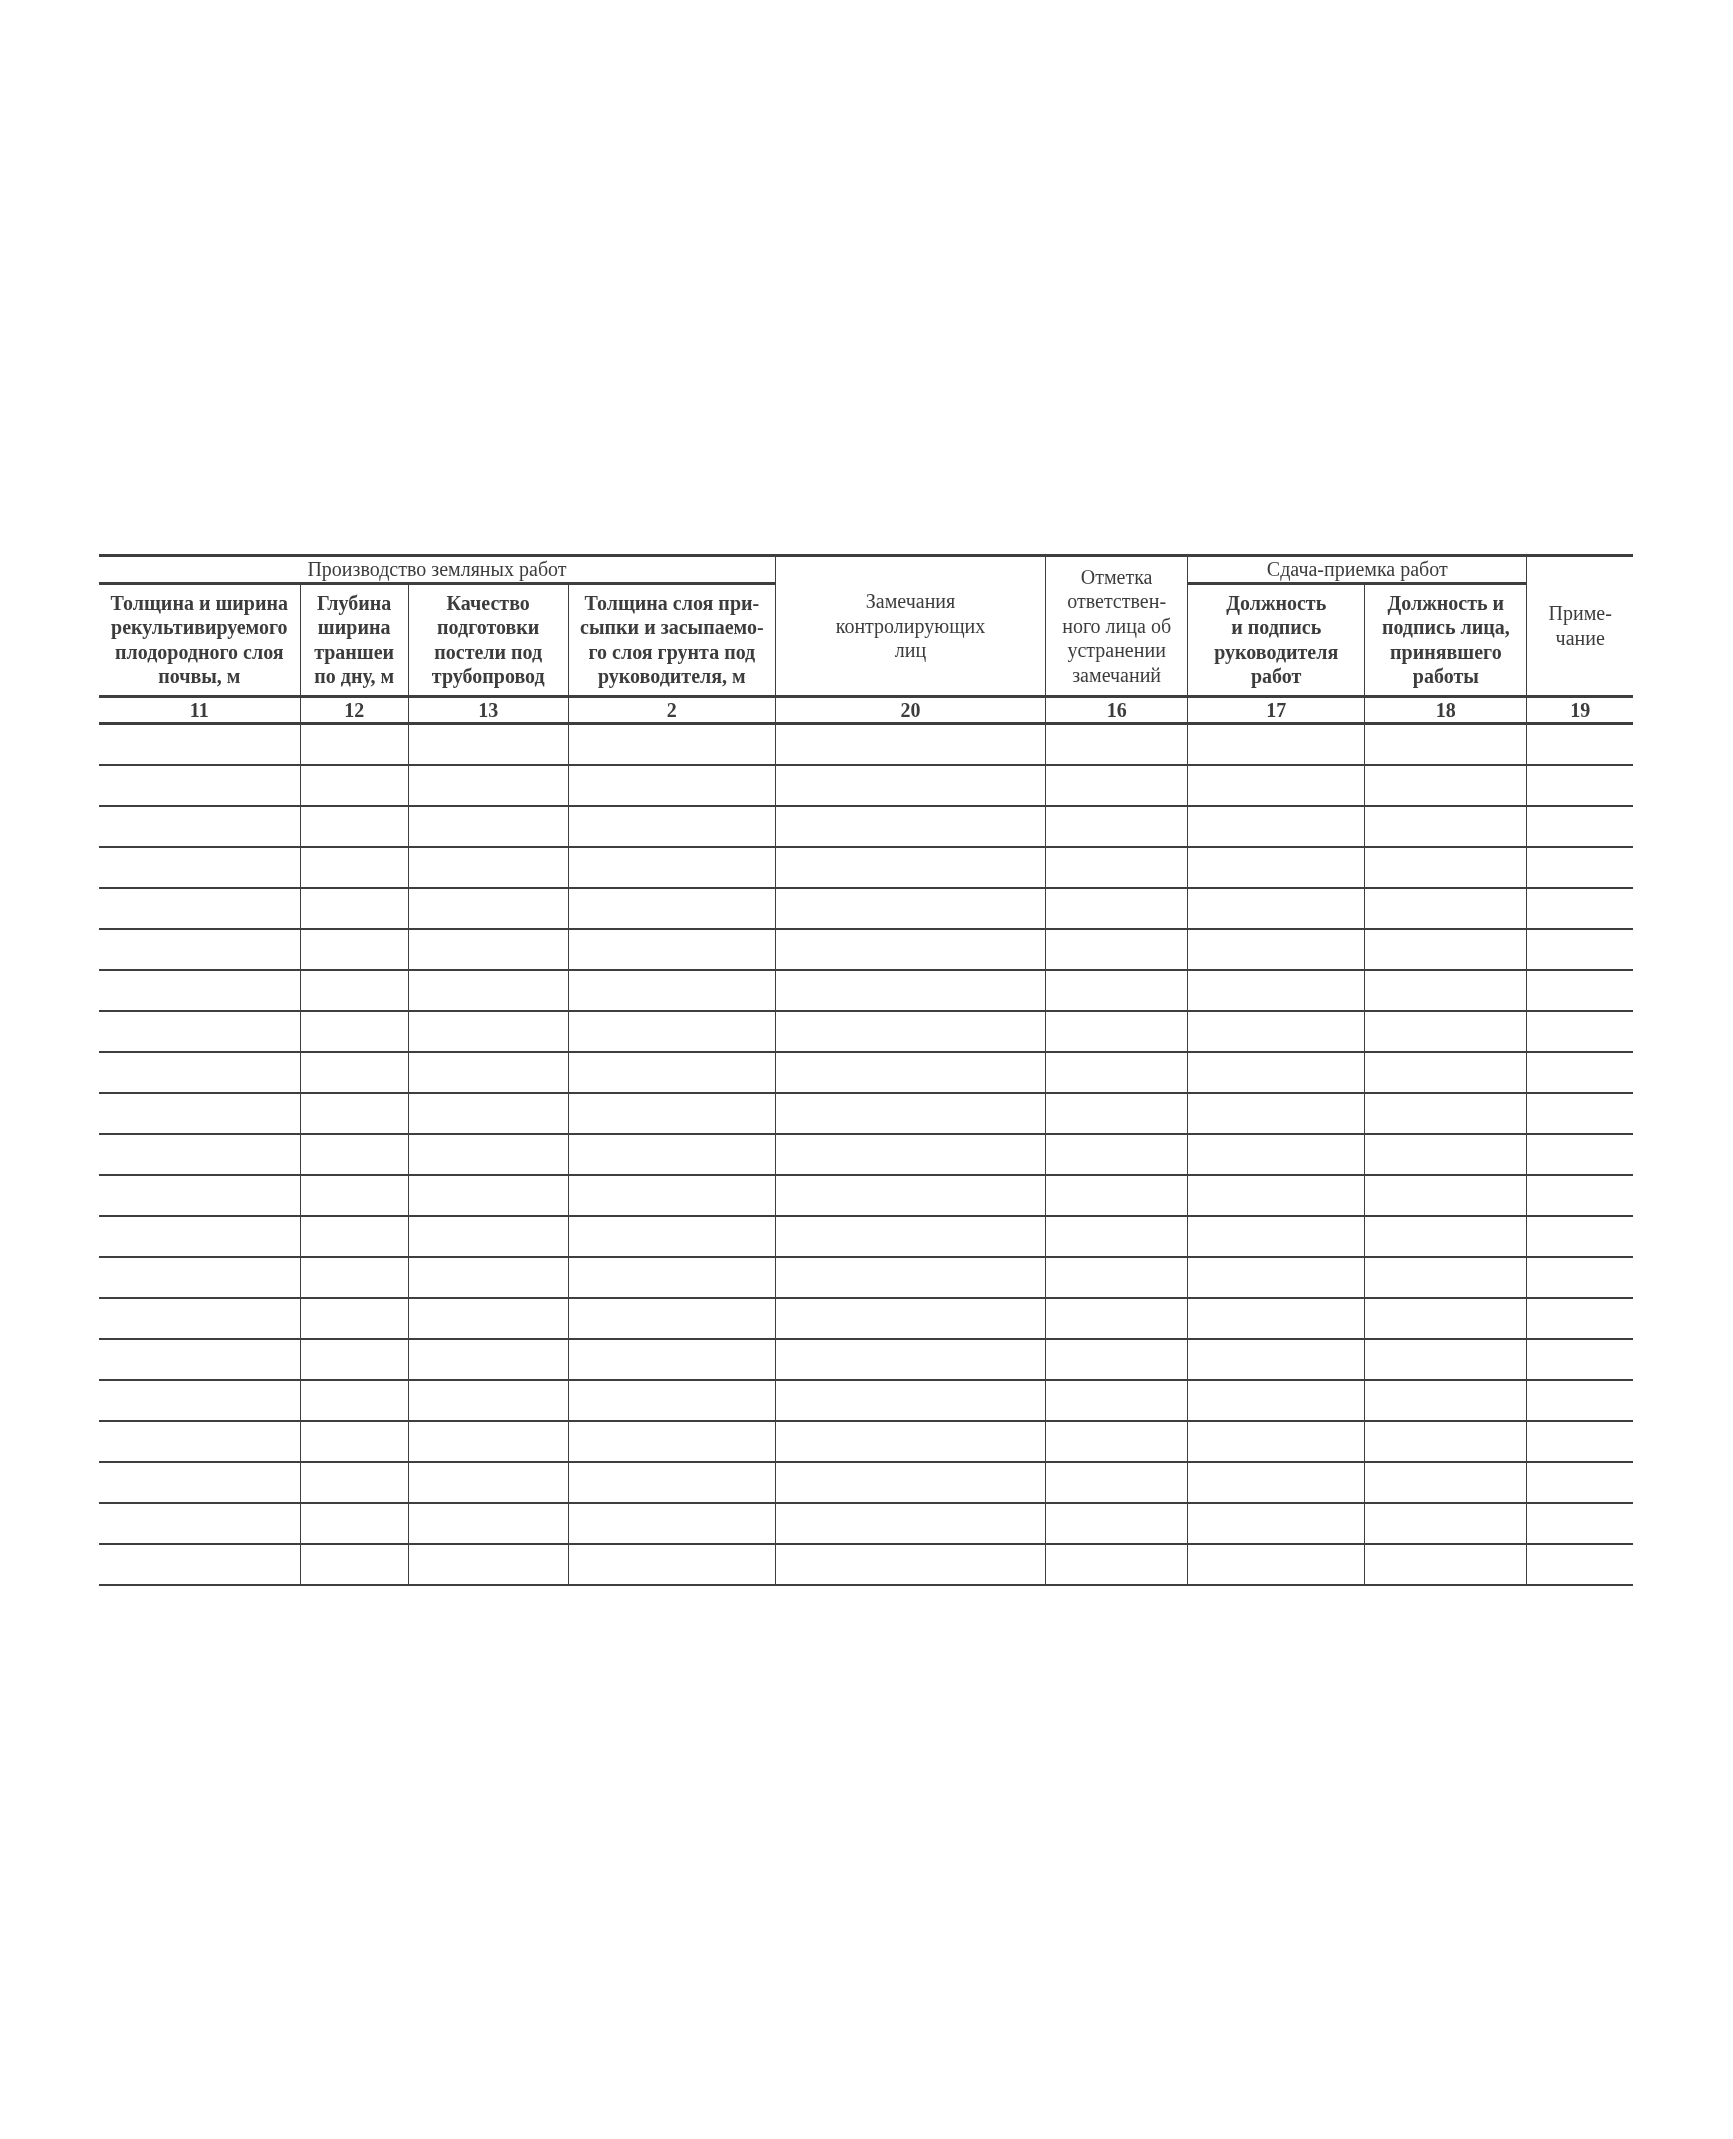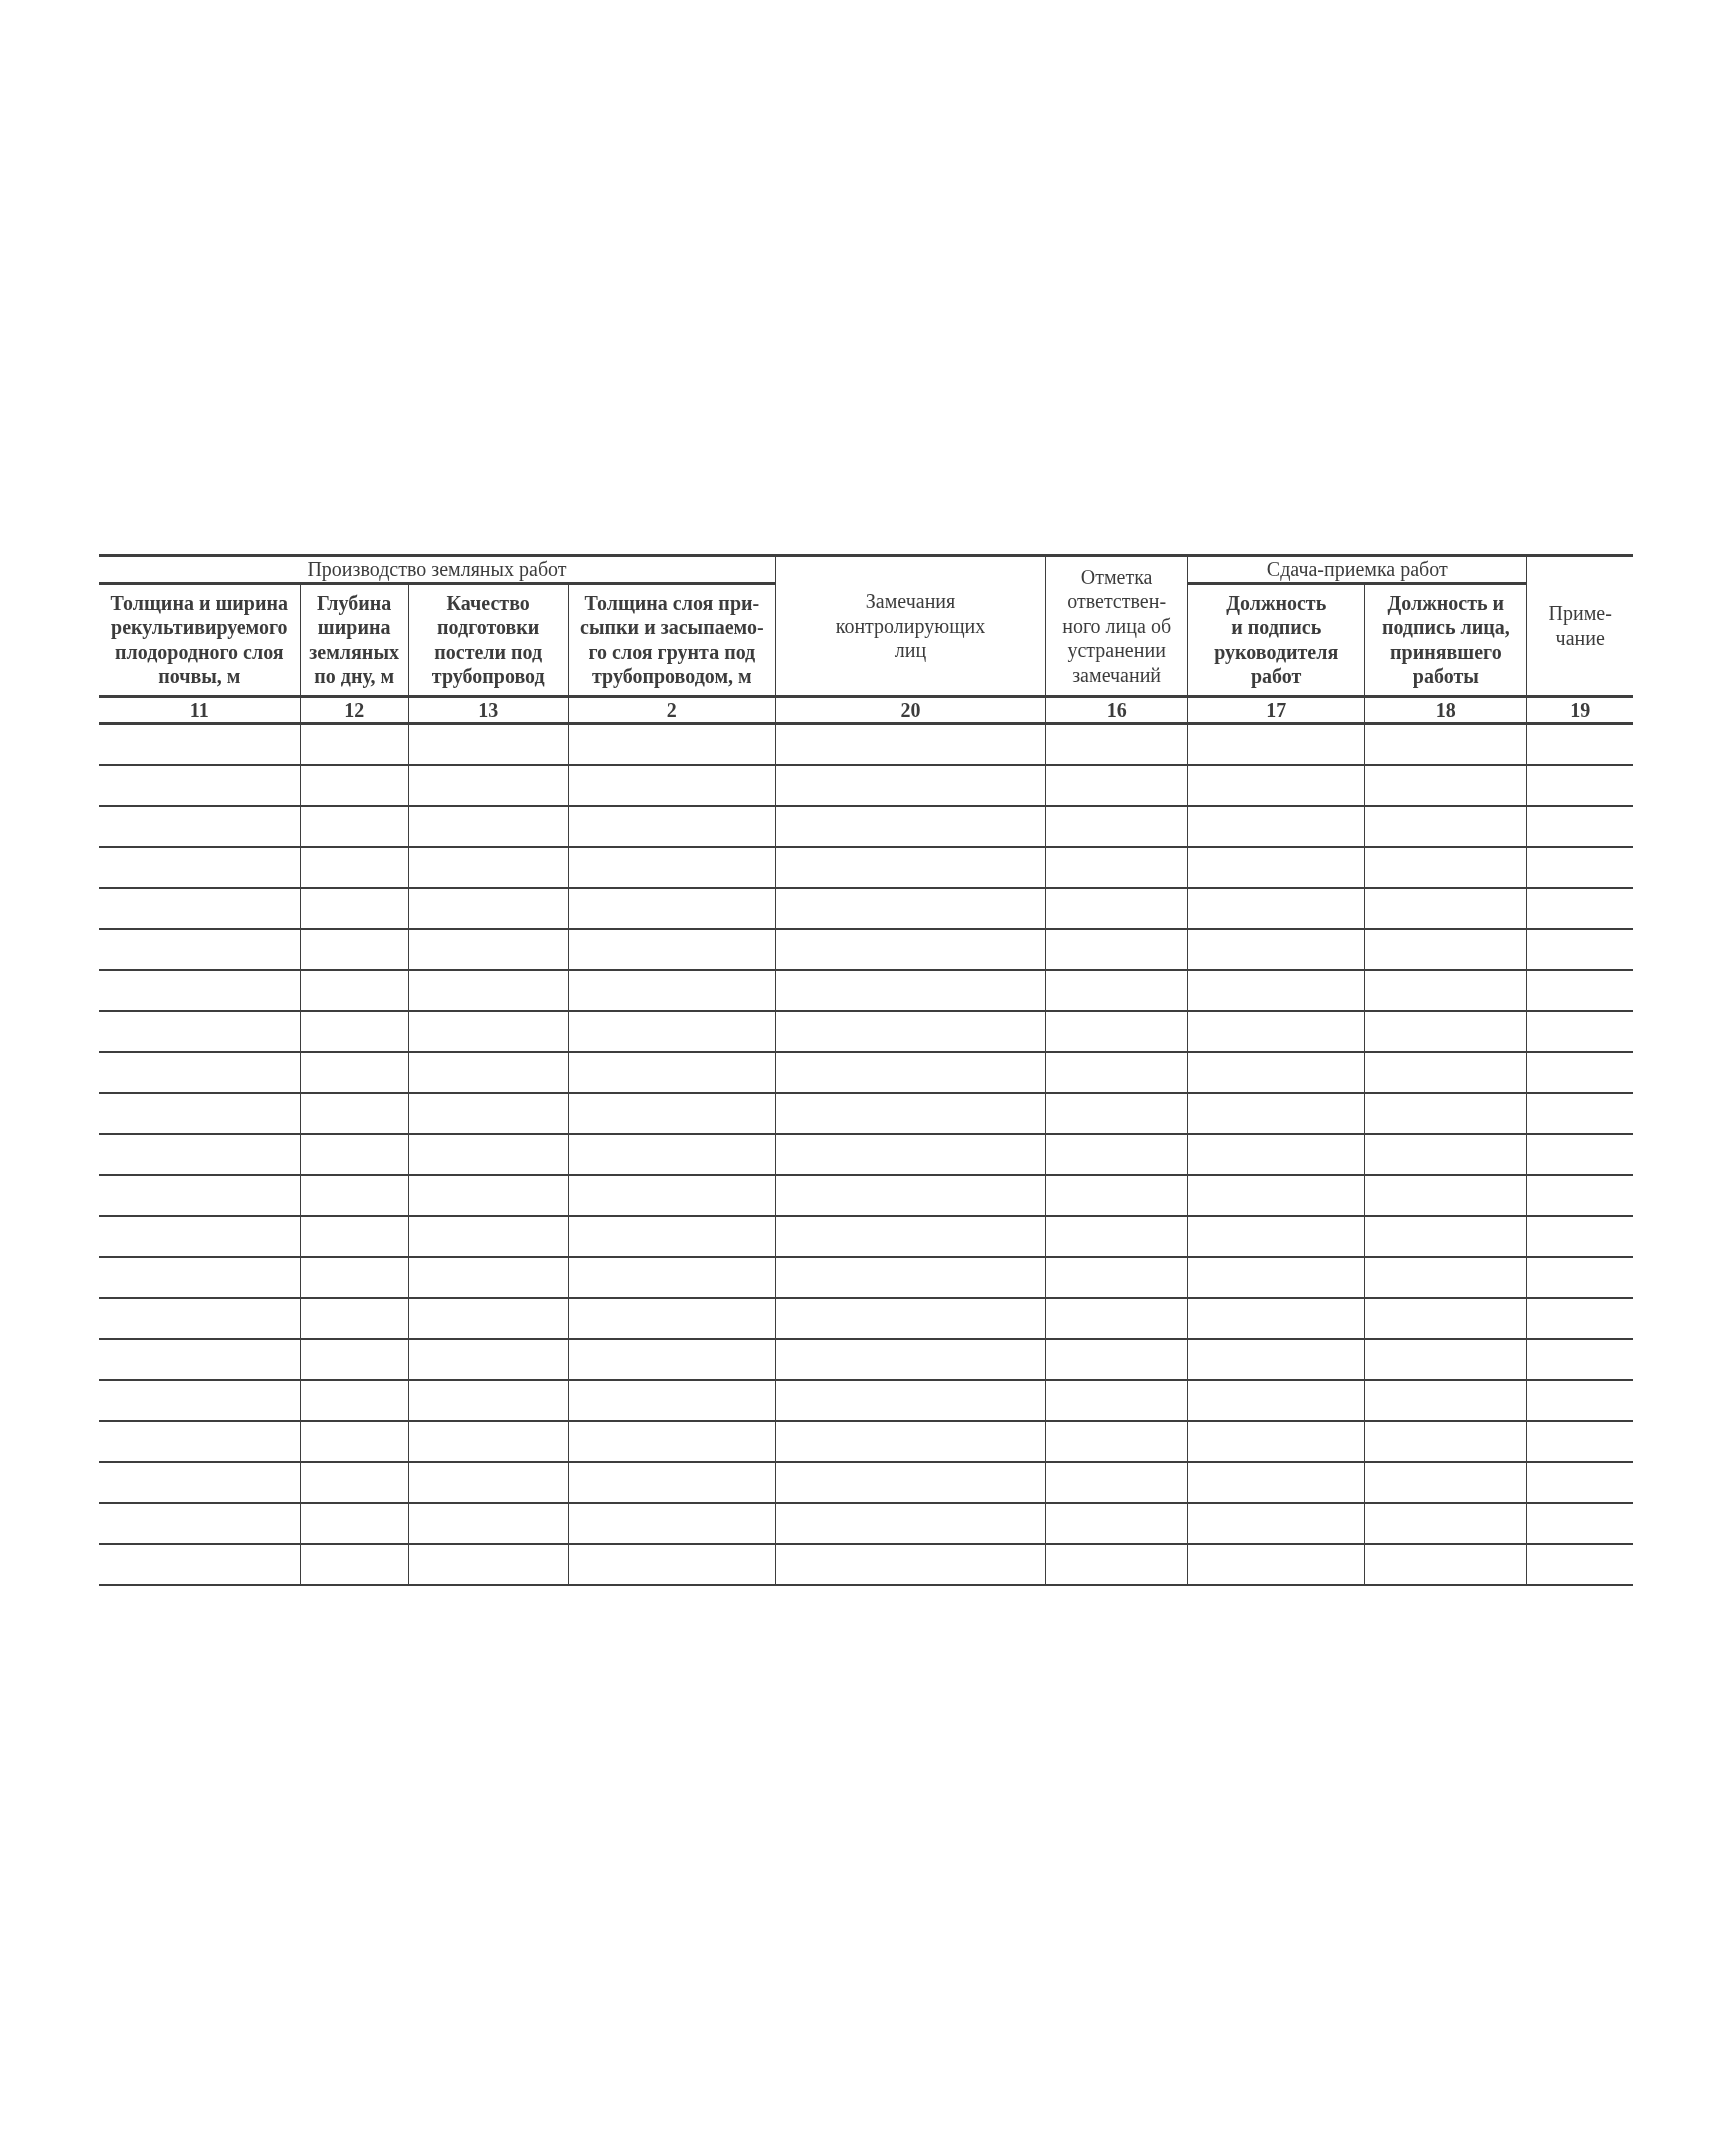--- a/index.html
+++ b/index.html
@@ -96,30 +96,30 @@
         <th rowspan="2">Приме-
 чание</th>
       </tr>
       <tr class="label-row">
         <th>Толщина и ширина
 рекультивируемого
 плодородного слоя
 почвы, м</th>
         <th>Глубина
 ширина
-земляных
+траншеи
 по дну, м</th>
         <th>Качество
 подготовки
 постели под
 трубопровод</th>
         <th>Толщина слоя при-
 сыпки и засыпаемо-
 го слоя грунта под
-трубопроводом, м</th>
+руководителя, м</th>
         <th>Должность
 и подпись
 руководителя
 работ</th>
         <th>Должность и
 подпись лица,
 принявшего
 работы</th>
       </tr>
       <tr class="num-row">

